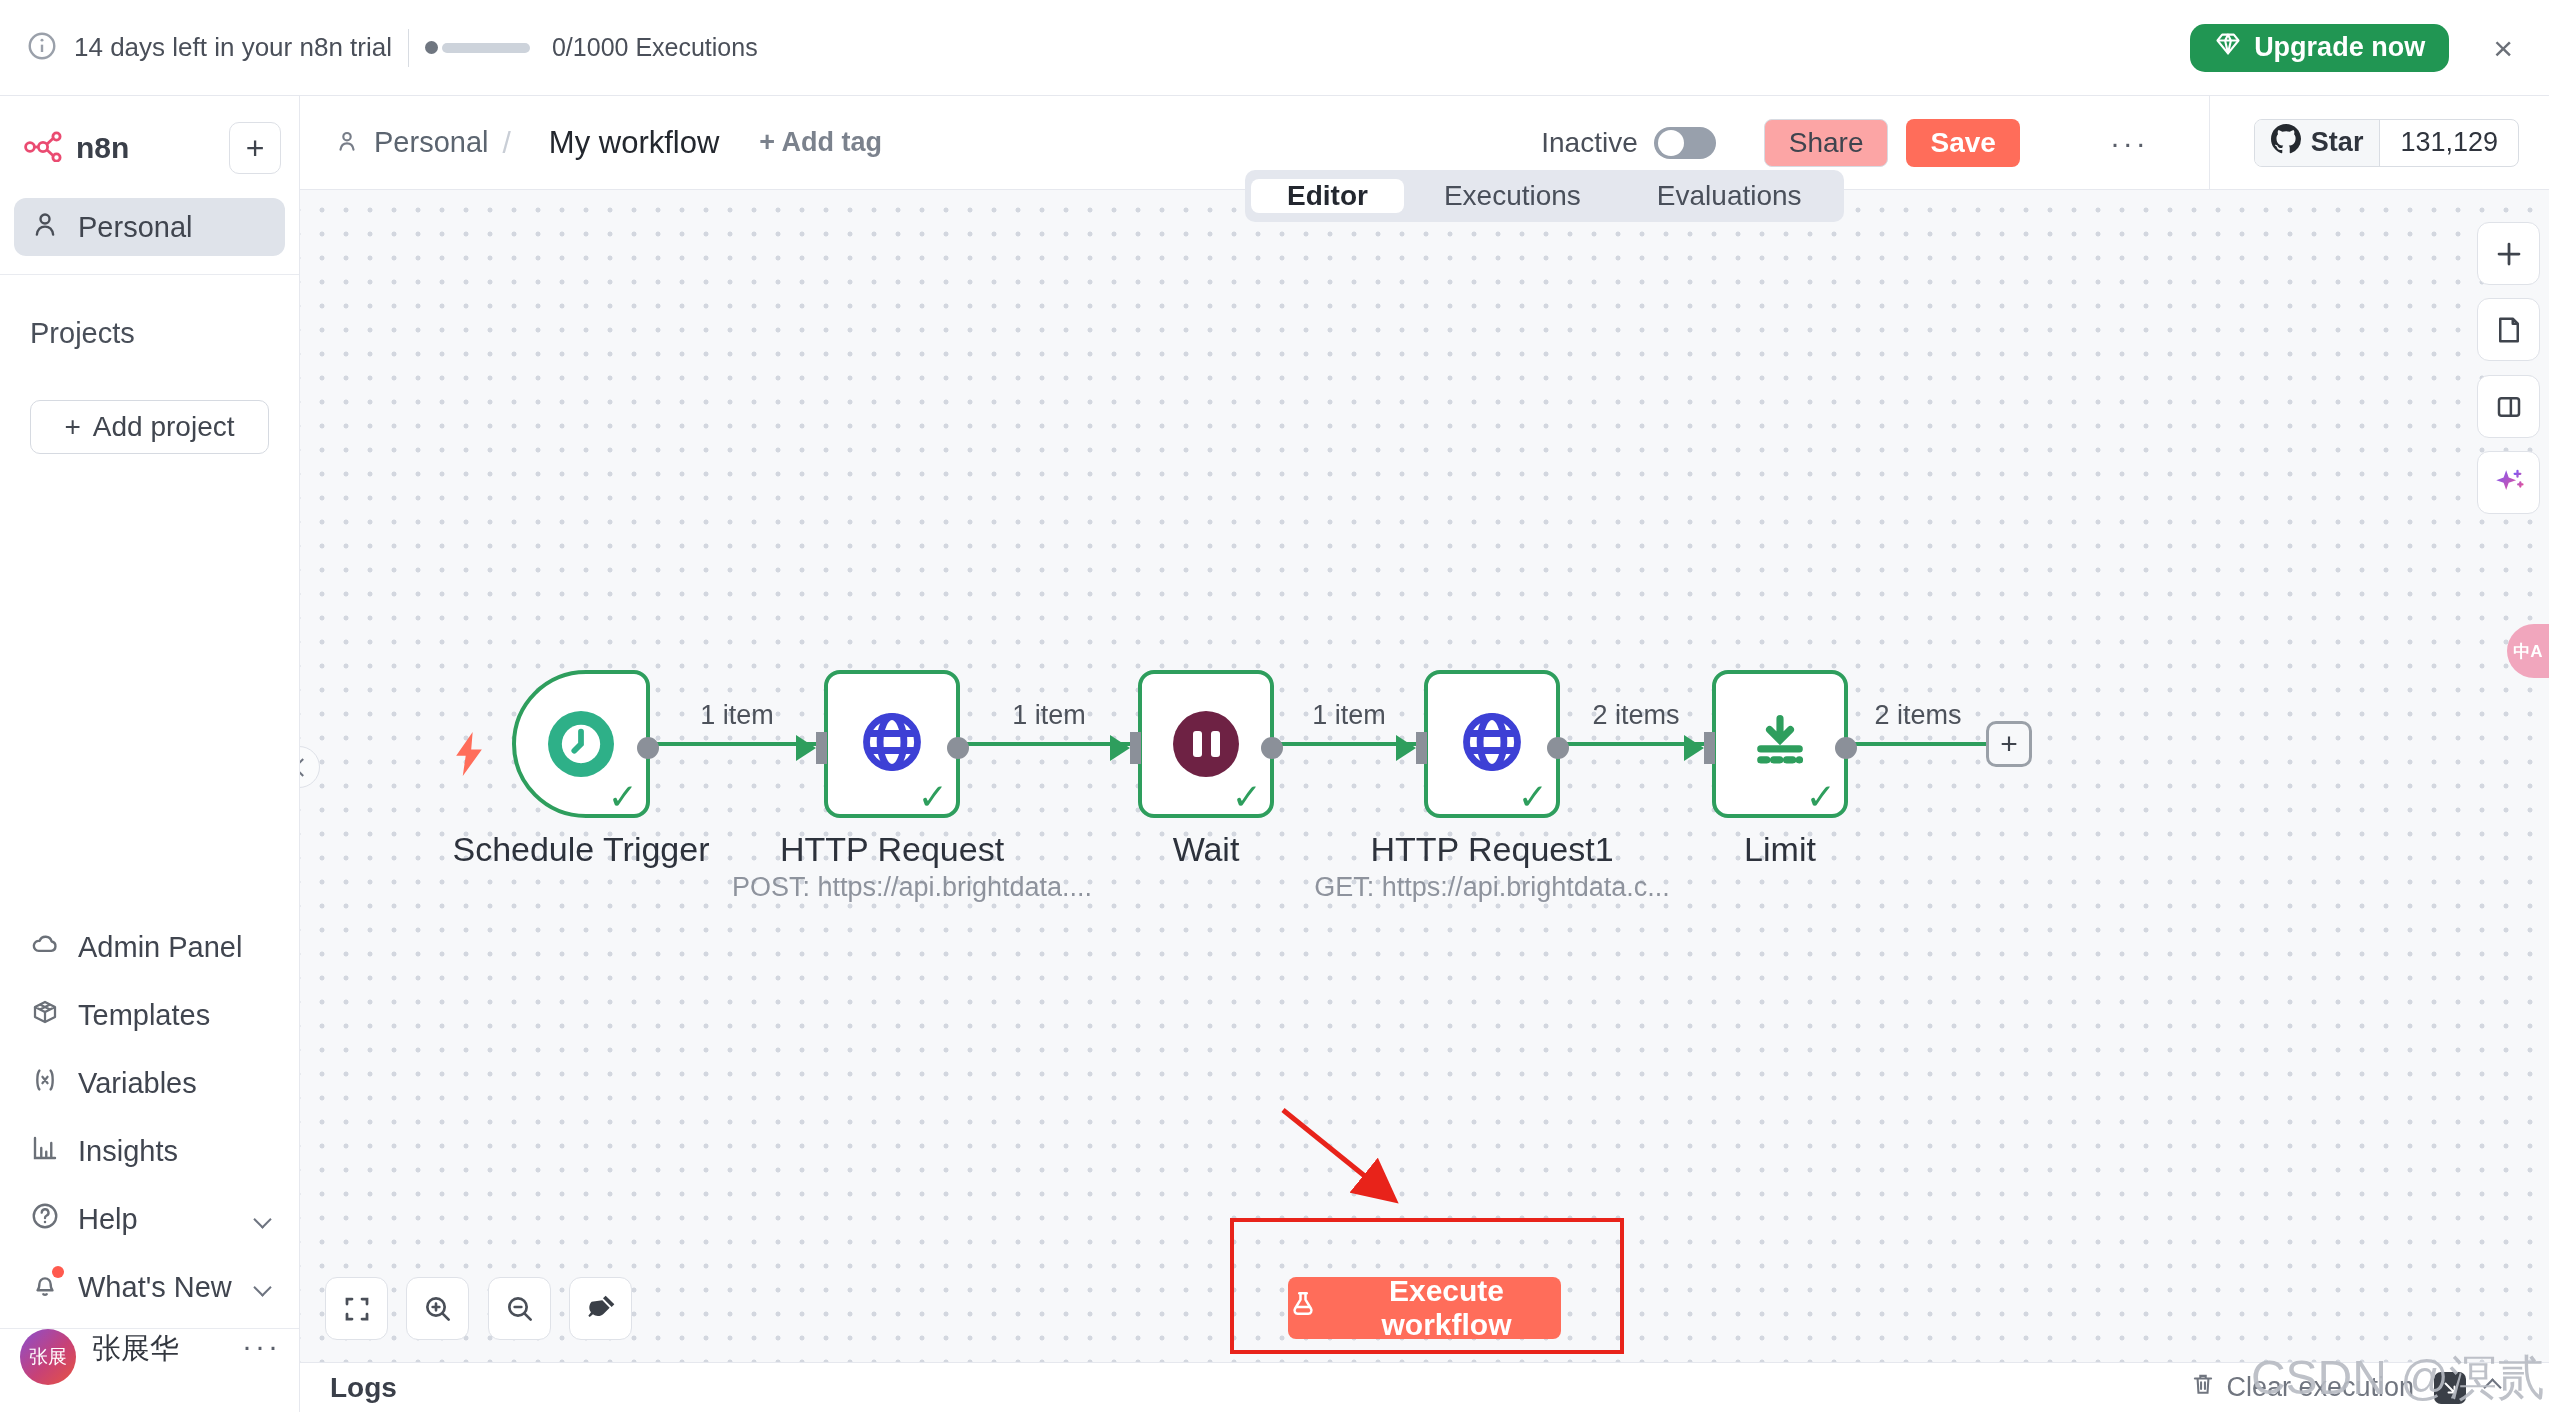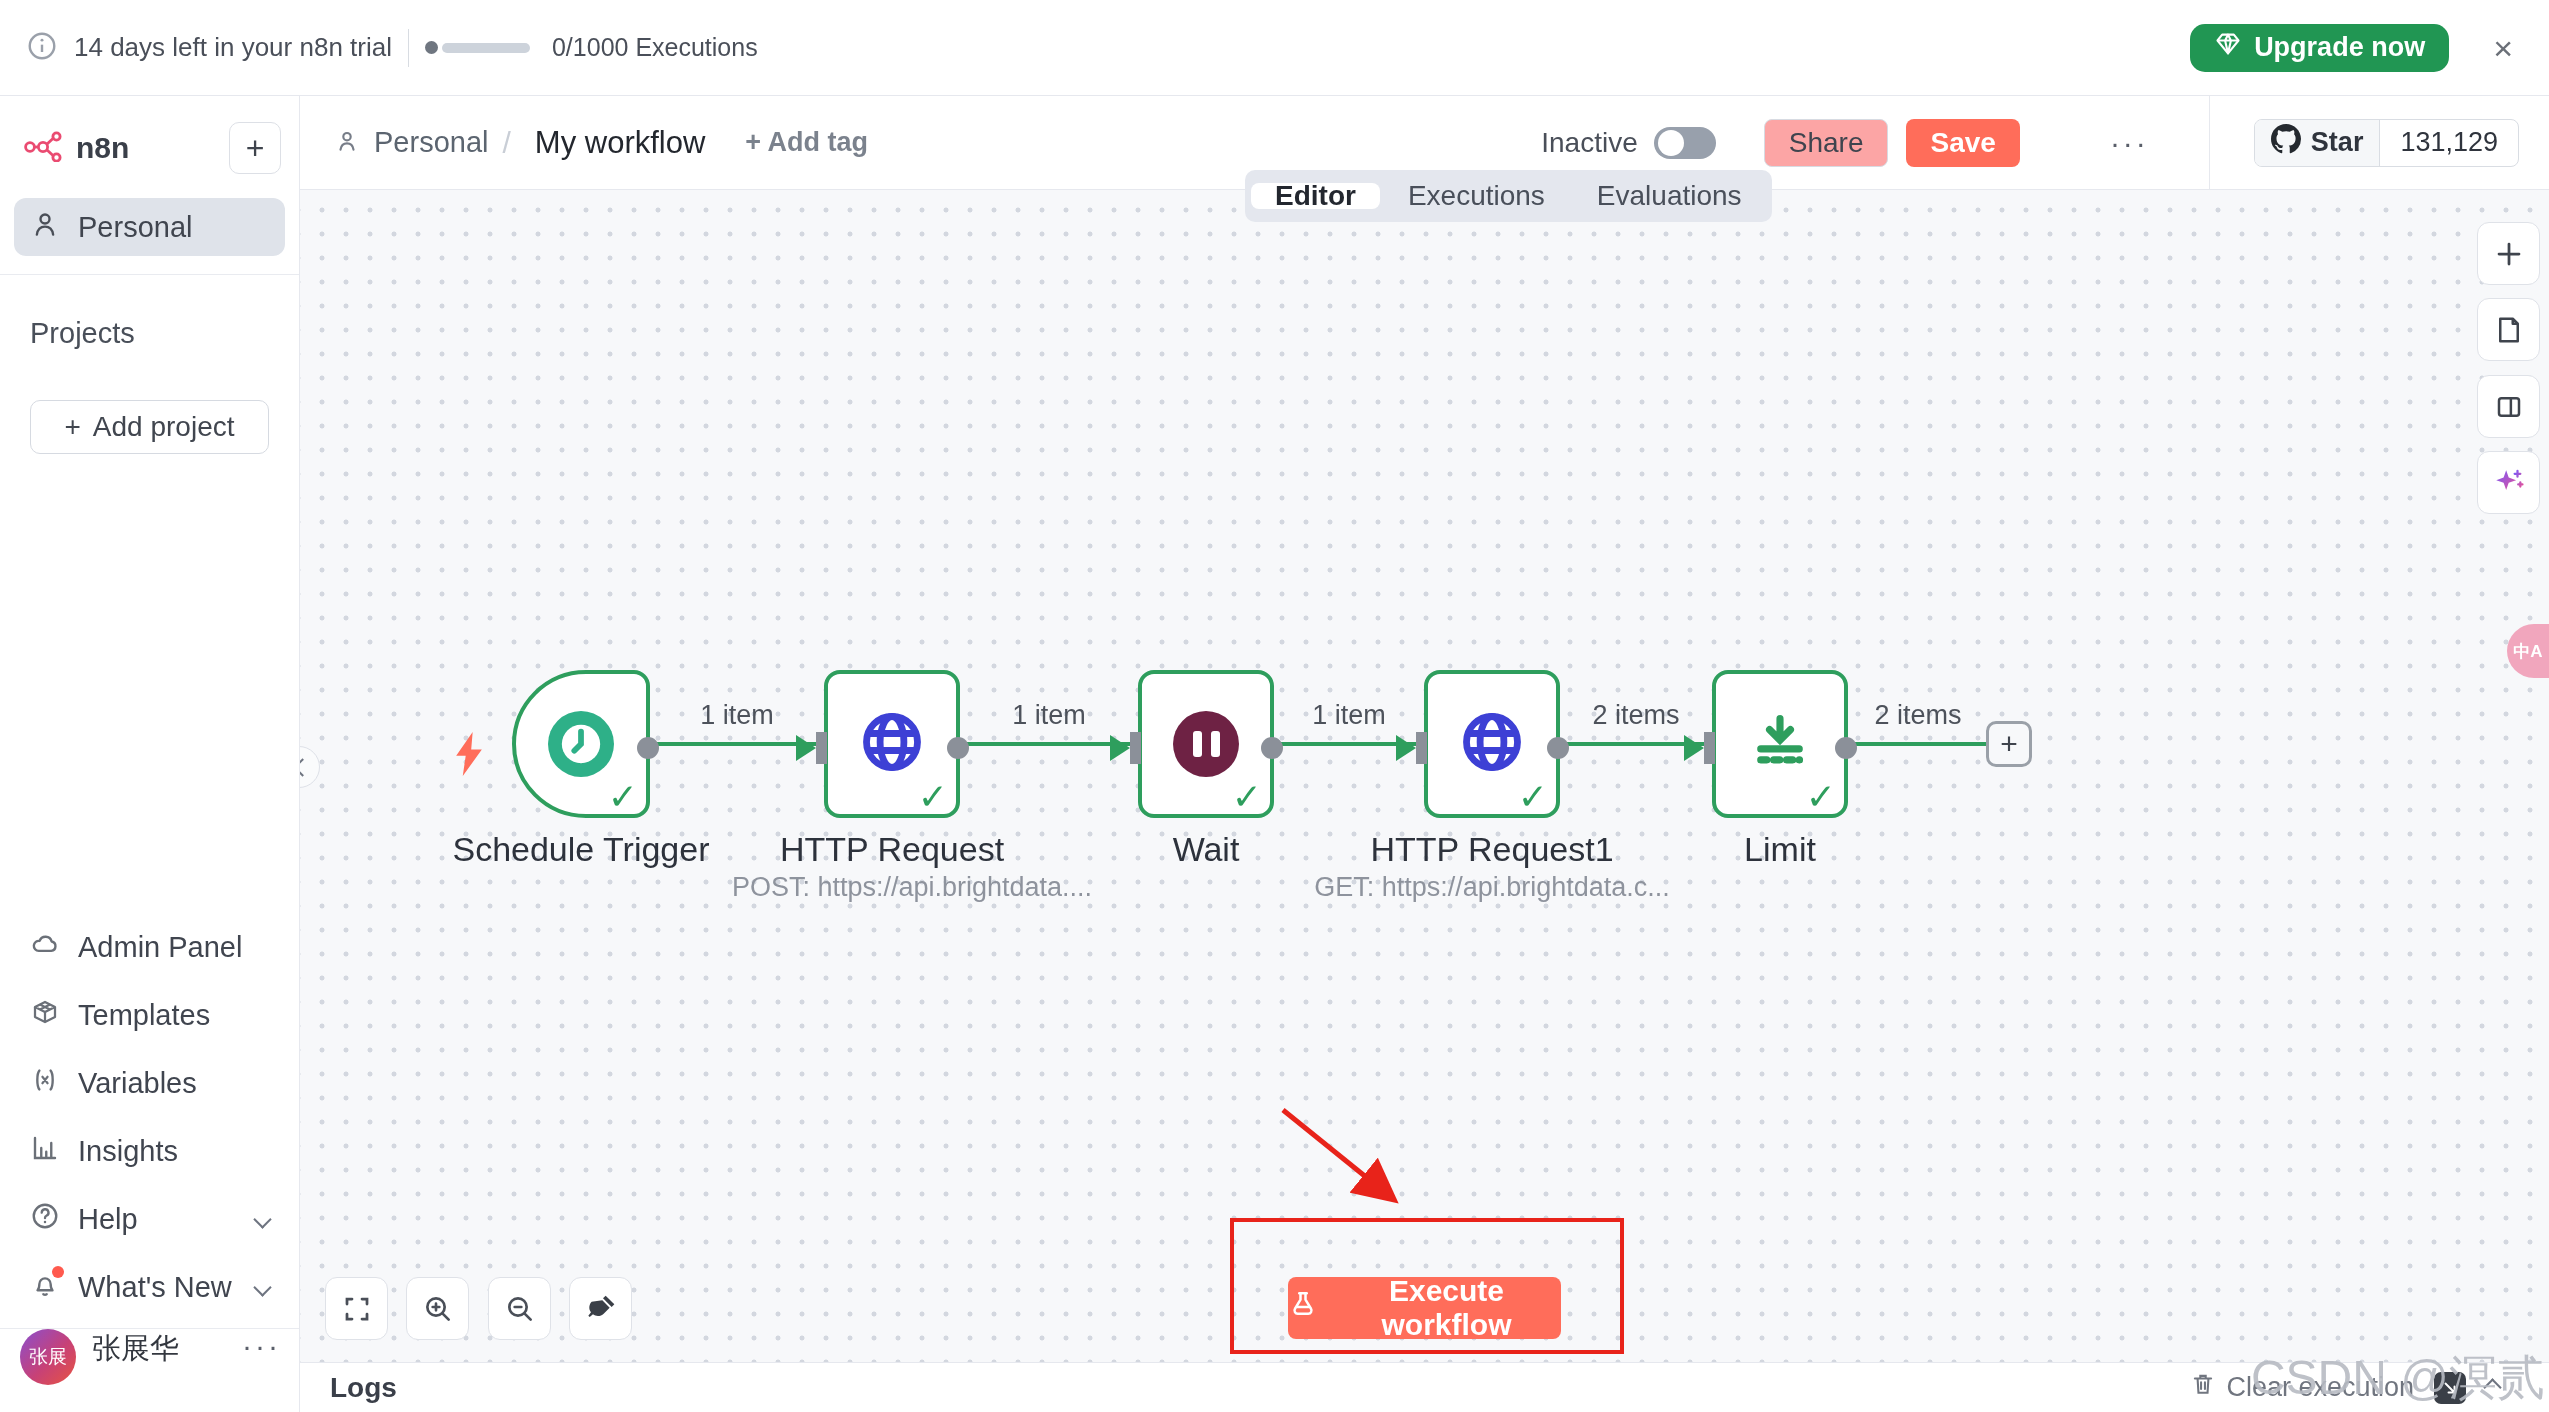--- a/index.html
+++ b/index.html
@@ -57,42 +57,42 @@
   
   .main { position:relative; flex:1; background-color:#f7f8fa;
     background-image:radial-gradient(circle,#d3d7df 2.2px,transparent 2.8px);
     background-size:24px 24px; background-position:10px 6px; }
 
   .canvas-header { position:absolute; top:0; left:0; right:0; height:94px; background:#fff;
     border-bottom:1px solid #e6e8ee; display:flex; align-items:center; padding-left:34px; z-index:10; }
   .crumb { display:flex; align-items:center; gap:14px; }
   .crumb-project { font-size:29px; color:#5c6570; cursor:pointer; }
   .crumb-sep { font-size:30px; color:#c9ced6; }
-  .crumb-wf { font-size:31px; color:#23272e; font-weight:500; cursor:text; margin-left:10px;text-align:right; }
+  .crumb-wf { font-size:31px; color:#23272e; font-weight:500; cursor:text; margin-left:24px;text-align:right; }
   .add-tag { font-size:27px; font-weight:700; color:#7b828d; margin-left:26px; cursor:pointer; }
   .hdr-spacer { flex:1; }
   .status-label { font-size:28px; color:#4a4f59; }
   .toggle { width:62px; height:32px; border-radius:16px; background:#98a0ac; margin:0 0 0 16px;
     position:relative; cursor:pointer; }
   .toggle .knob { position:absolute; left:4px; top:3px; width:26px; height:26px; border-radius:50%; background:#fff; }
   .share-btn { margin-left:48px; height:48px; padding:0 24px; background:#fca5a5; border:1px solid #d7dbe2;
     border-radius:8px; font-size:28px; color:#3f444e; cursor:pointer; }
   .save-btn { margin-left:18px; height:48px; padding:0 24px; background:#ff6d5a; border:none;
     border-radius:8px; font-size:28px; font-weight:600; color:#fff; cursor:pointer; }
   .hdr-dots { margin:0 60px 0 90px; }
   .hdr-div { align-self:stretch; border-left:1px solid #e6e8ee; }
   .gh-widget { margin:0 30px 0 44px; display:flex; align-items:center; height:48px;
     border:1px solid #d9dde3; border-radius:8px; overflow:hidden; cursor:pointer; background:#fff; }
   .gh-left { display:flex; align-items:center; gap:10px; background:#f5f7f9; height:100%;
     padding:0 16px; border-right:1px solid #d9dde3; font-size:27px; font-weight:600; color:#2f343d; }
   .gh-count { padding:0 20px; font-size:27px; color:#2f343d; }
 
   .tabs-pill { position:absolute; left:945px; top:74px; height:52px; background:#e4e7ee;
     border-radius:10px; display:flex; align-items:center; padding:0 6px; gap:4px; z-index:11; }
-  .tab { height:26px; display:flex; align-items:center; padding:0 24px; border-radius:8px;
+  .tab { height:34px; display:flex; align-items:center; padding:0 36px; border-radius:8px;
     font-size:28px; color:#494f5a; cursor:pointer; }
   .tab.active { background:#fff; color:#23272f; font-weight:600; }
 
   
   .node { position:absolute; top:574px; height:148px; background:#fff;
     border:4px solid #2e9e5d; border-radius:16px; display:flex; align-items:center;
     justify-content:center; cursor:pointer; z-index:3; }
   .node.trigger { border-radius:74px 16px 16px 74px; }
   .icon-circle { width:66px; height:66px; border-radius:50%; display:flex; align-items:center; justify-content:center; }
   .node-check { position:absolute; right:8px; bottom:-4px; font-size:36px; font-weight:700; color:#2e9e5d; }

